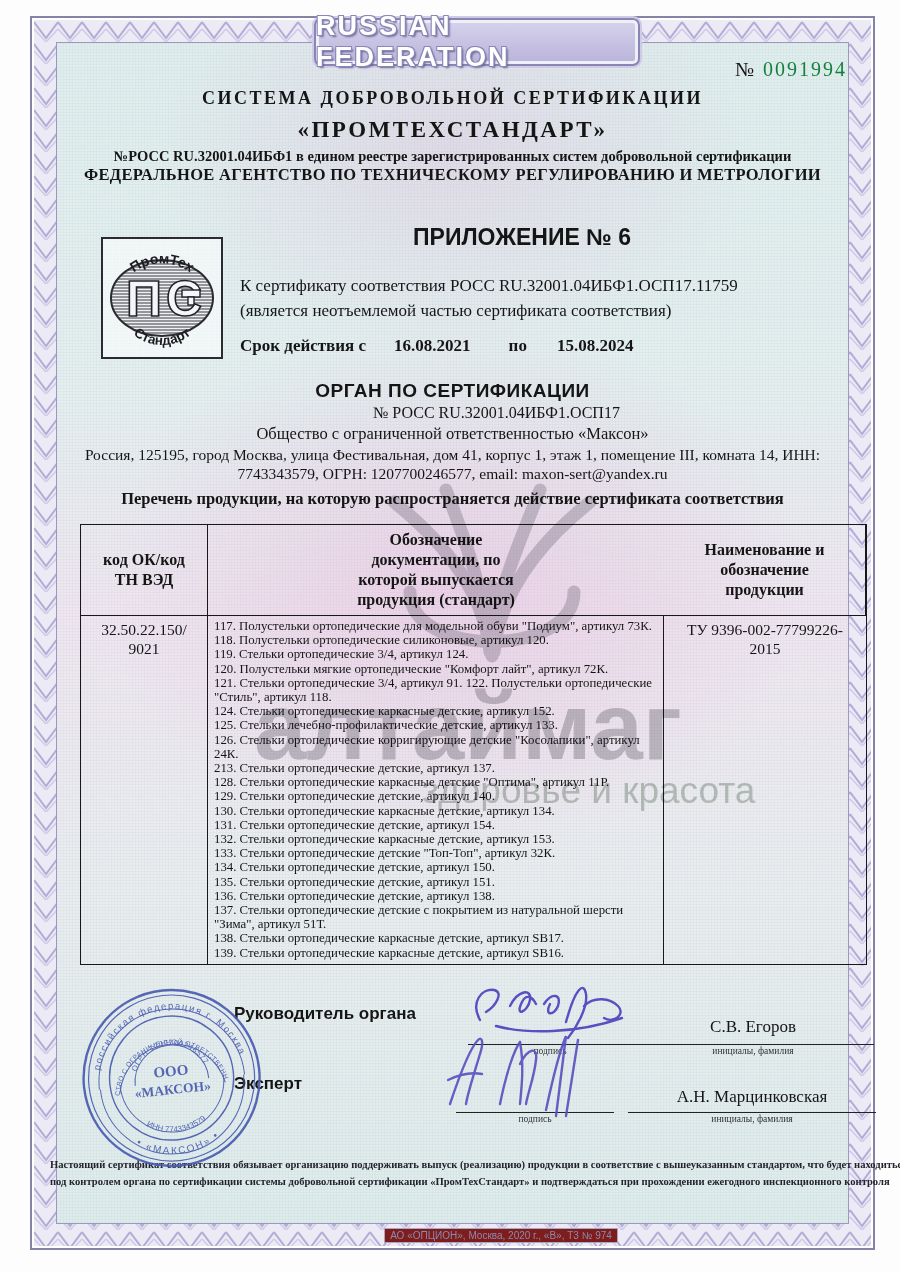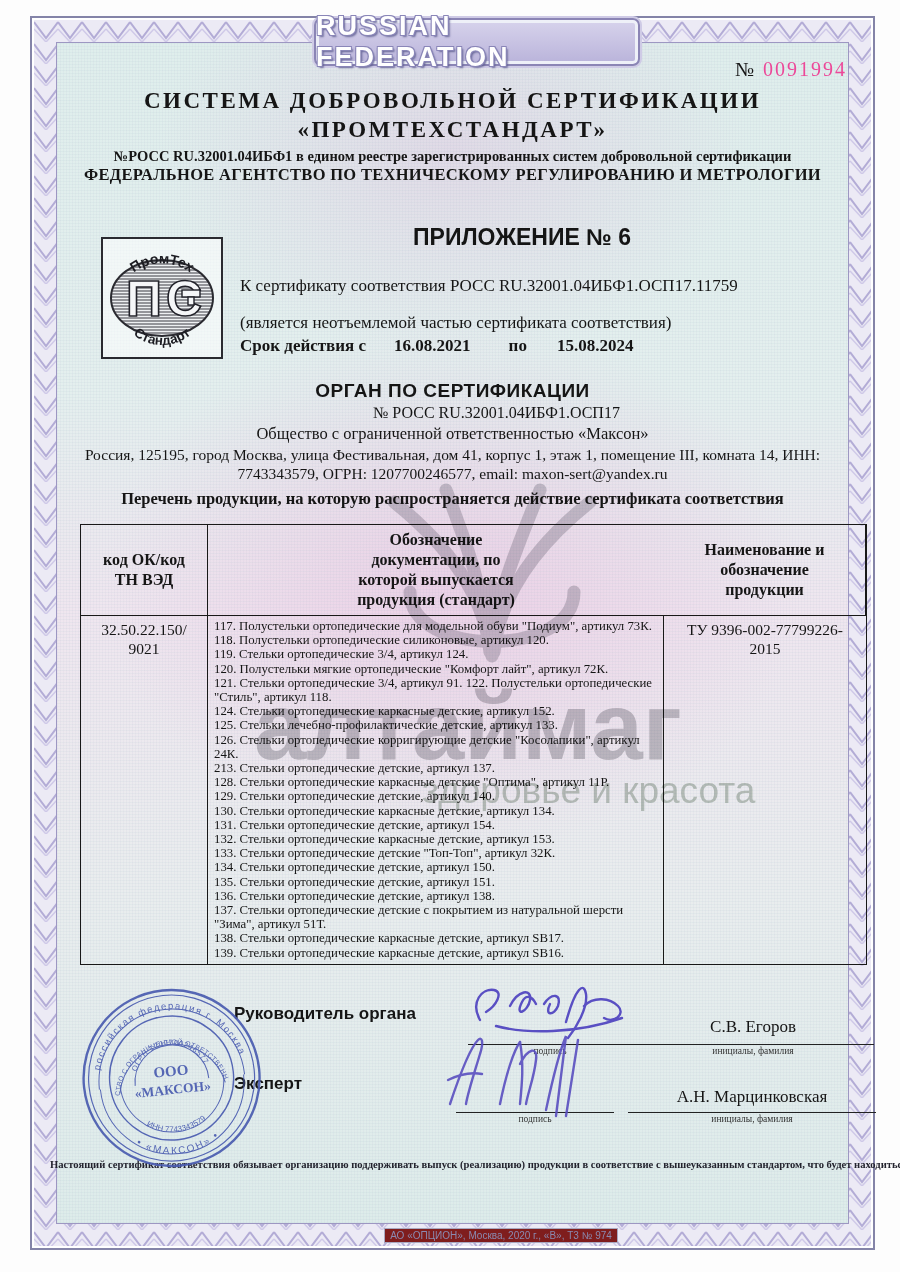--- a/index.html
+++ b/index.html
@@ -23,30 +23,30 @@
   .banner { left:282px; top:0px; width:322px; height:44px; z-index:5;
             background:linear-gradient(180deg,#d7d3ec,#b9b3da);
             border:2px solid #8b85b5; border-radius:7px;
             box-shadow: inset 0 0 0 3px #eef0f8, 0 0 0 2px #cfcbe6;
             display:flex; align-items:center; justify-content:center; }
   .banner-text { font-family:"Liberation Sans", sans-serif; font-weight:bold; font-size:27px;
             color:#ffffff; letter-spacing:2px;
             text-shadow:-1px -1px 0 #8a86b8, 1px -1px 0 #8a86b8, -1px 1px 0 #8a86b8,
                         1px 1px 0 #8a86b8, 2px 2px 2px rgba(90,90,140,0.85); }
   .serial { right:26px; top:40px; font-size:20px; letter-spacing:2px; }
-  .serial .num { color:#ec4899; }
-
-  .title1 { top:70px; font-size:23px; font-weight:bold; letter-spacing:2.5px; }
+  .serial .num { color:#15803d; }
+
+  .title1 { top:70px; font-size:18px; font-weight:bold; letter-spacing:2.5px; }
   .title2 { top:99px; font-size:23px; font-weight:bold; letter-spacing:2.5px; }
   .registry { top:130px; font-size:14.5px; font-weight:bold; }
   .agency { top:147px; font-size:16.5px; font-weight:bold; letter-spacing:0.3px; }
 
   .annex-title { top:206px; left:180px; width:620px; text-align:center; font-size:23px; font-weight:bold; }
   .tocert1 { left:208px; top:258px; font-size:17px; }
-  .tocert2 { left:208px; top:283px; font-size:17px;margin-top:12px; }
+  .tocert2 { left:208px; top:283px; font-size:17px; }
   .validity { left:208px; top:318px; font-size:17px; font-weight:bold; }
   .validity .d1 { margin-left:28px; } .validity .po { margin-left:38px; } .validity .d2 { margin-left:30px; }
 
   .org-title { top:362px; font-size:19px; font-weight:bold; letter-spacing:0.5px; }
   .org-number { top:386px; font-size:16px;padding-left:44px; }
   .org-name { top:406px; font-size:16.5px; }
   .org-addr1 { top:428px; font-size:15.5px; }
   .org-addr2 { top:447px; font-size:15.5px; }
   .list-heading { top:471px; font-size:16.5px; font-weight:bold; }
 
@@ -283,17 +283,18 @@
         <text font-size="7.5" letter-spacing="0.6">
           <textPath href="#st-r3t" startOffset="50%" text-anchor="middle">ОГРН 1207700246577</textPath>
         </text>
         <text x="0" y="-2" font-size="15" font-weight="bold" text-anchor="middle" font-family="Liberation Serif, serif">ООО</text>
         <text x="0" y="16" font-size="13.5" font-weight="bold" text-anchor="middle" font-family="Liberation Serif, serif">«МАКСОН»</text>
       </g>
     </svg>
 
     <div class="abs disclaimer">
       <div class="disc-line">Настоящий сертификат соответствия обязывает организацию поддерживать выпуск (реализацию) продукции в соответствие с вышеуказанным стандартом, что будет находиться</div>
+      <div class="disc-line">под контролем органа по сертификации системы добровольной сертификации «ПромТехСтандарт» и подтверждаться при прохождении ежегодного инспекционного контроля</div>
     </div>
     <div class="abs imprint">АО «ОПЦИОН», Москва, 2020 г., «В», Т3 № 974</div>
 
   </div>
 </div>
 
 </body></html>

